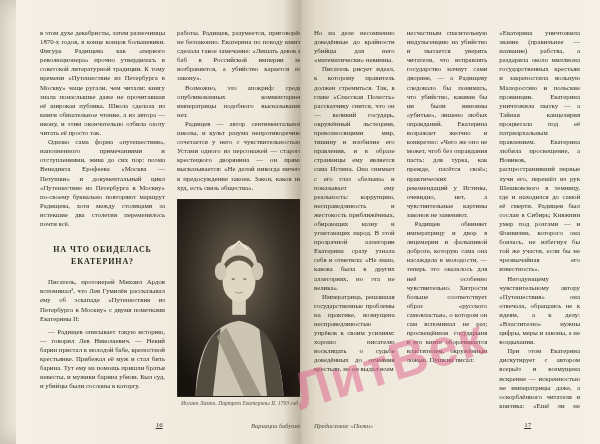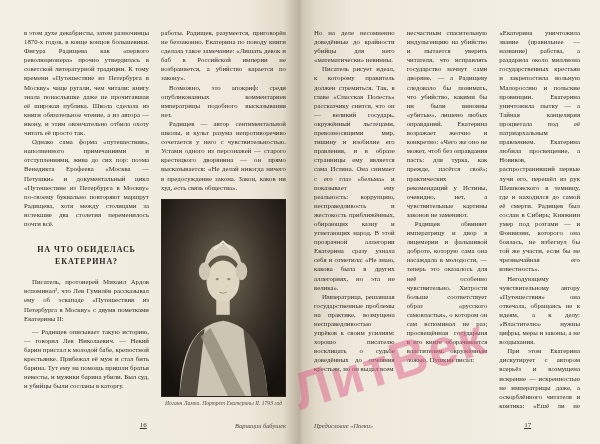--- a/index.html
+++ b/index.html
@@ -3,21 +3,21 @@
 <meta charset="utf-8">
 <style>
   html,body{margin:0;padding:0;background:#d8d2c4;}
   .spread{
     position:relative;width:600px;height:444px;overflow:hidden;
     background:#efe9dc;color:#332f28;
     font-family:"Liberation Serif","DejaVu Serif",serif;
     box-shadow:inset 0 0 22px rgba(60,45,25,.28);
   }
   .page{position:absolute;top:0;height:444px;width:300px;box-sizing:border-box;}
-  .page-left{left:0;padding:28px 14px 0 24px;
+  .page-left{left:16px;padding:28px 14px 0 24px;
     background:linear-gradient(to right,#f4f0e6 0%,#efe9dc 82%,#ddd5c3 100%);}
   .page-right{left:300px;padding:28px 20px 0 14px;
     background:linear-gradient(to left,#f4f0e6 0%,#efe9dc 82%,#ddd5c3 100%);}
   .columns{display:flex;gap:12px;height:380px;overflow:hidden;}
   .col{flex:1;min-width:0;overflow:hidden;text-align:justify;}
   .col p{margin:0;font-size:6.8px;line-height:1.34;text-indent:8px;}
   .col p.noindent{text-indent:0;}
   .col p.dialogue{margin-top:4px;}
   .section-heading{
     font-size:8px;font-weight:bold;letter-spacing:.9px;text-align:center;

